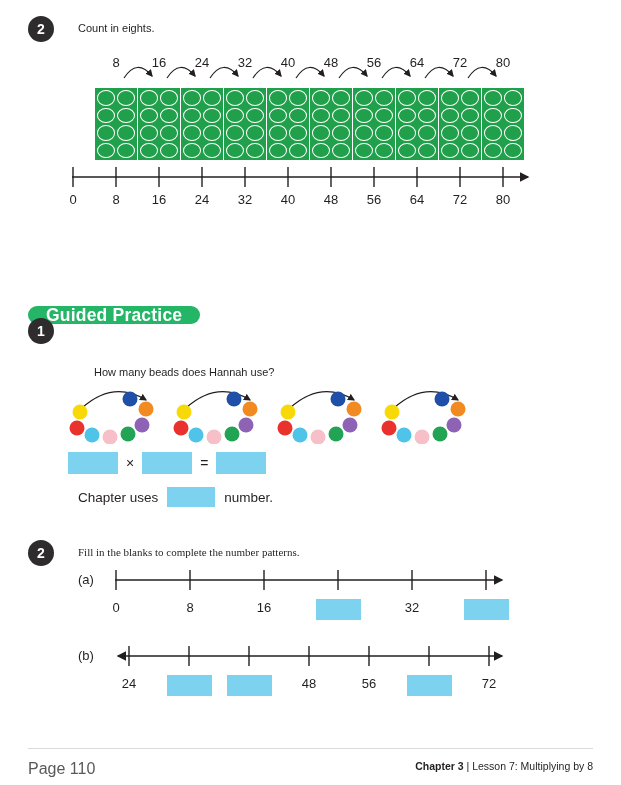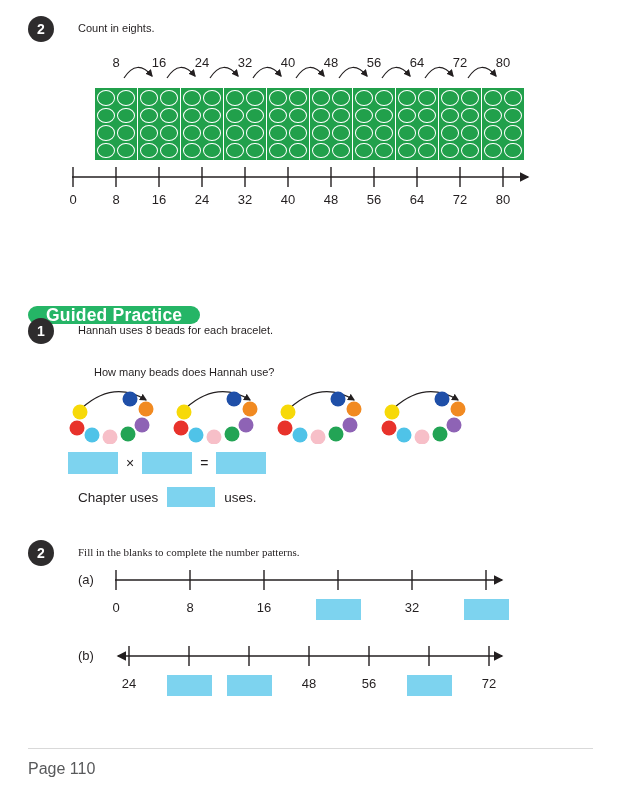--- a/index.html
+++ b/index.html
@@ -346,21 +346,20 @@
     <div class="nl1-label" style="left:311px;">48</div>
     <div class="nl1-label" style="left:354px;">56</div>
     <div class="nl1-label" style="left:397px;">64</div>
     <div class="nl1-label" style="left:440px;">72</div>
     <div class="nl1-label" style="left:483px;">80</div>
   </div>
 
   <div class="gp-banner">Guided Practice</div>
 
   <div class="qnum" style="left:28px; top:318px;">1</div>
-  <div class="qtext" style="left:78px; top:324px;">Hannah uses 8 beads for each bracelet.</div>
   <div class="qtext" style="left:94px; top:366px;">How many beads does Hannah use?</div>
 
   <svg class="bracelet" style="left:68px; top:382px;" width="430" height="62">
     <defs>
       <marker id="ah3" markerWidth="7" markerHeight="7" refX="5" refY="3" orient="auto">
         <path d="M0,0 L6,3 L0,6 z" fill="#231f20"></path>
       </marker>
     </defs>
 
     <g>
@@ -416,21 +415,21 @@
     <span class="blank"></span>
     <span>×</span>
     <span class="blank"></span>
     <span>=</span>
     <span class="blank"></span>
   </div>
 
   <div class="hannah-line">
     <span>Chapter uses</span>
     <span class="blank"></span>
-    <span>uses.</span>
+    <span>number.</span>
   </div>
 
   <div class="qnum" style="left:28px; top:540px;">2</div>
   <div class="qtext" style="left:78px; top:546px;font-family:Liberation Serif, serif;">Fill in the blanks to complete the number patterns.</div>
 
   <div class="sub-label" style="left:78px; top:572px;">(a)</div>
 
   <svg style="position:absolute; left:0; top:560px;" width="621" height="60">
     <defs>
       <marker id="ah4" markerWidth="8" markerHeight="8" refX="6" refY="3.5" orient="auto">
@@ -477,14 +476,19 @@
   <div class="nl3-num" style="left:107px; top:676px;">24</div>
   <div class="nl3-blank" style="left:167px; top:675px; width:45px;"></div>
   <div class="nl3-blank" style="left:227px; top:675px; width:45px;"></div>
   <div class="nl3-num" style="left:287px; top:676px;">48</div>
   <div class="nl3-num" style="left:347px; top:676px;">56</div>
   <div class="nl3-blank" style="left:407px; top:675px; width:45px;"></div>
   <div class="nl3-num" style="left:467px; top:676px;">72</div>
 
   <div class="footer-rule"></div>
   <div class="footer-left">Page 110</div>
+  <div class="footer-right">
+    <b>Chapter 3</b>
+    <span>|</span>
+    <span>Lesson 7: Multiplying by 8</span>
+  </div>
 
 </div>
 
 </body></html>

